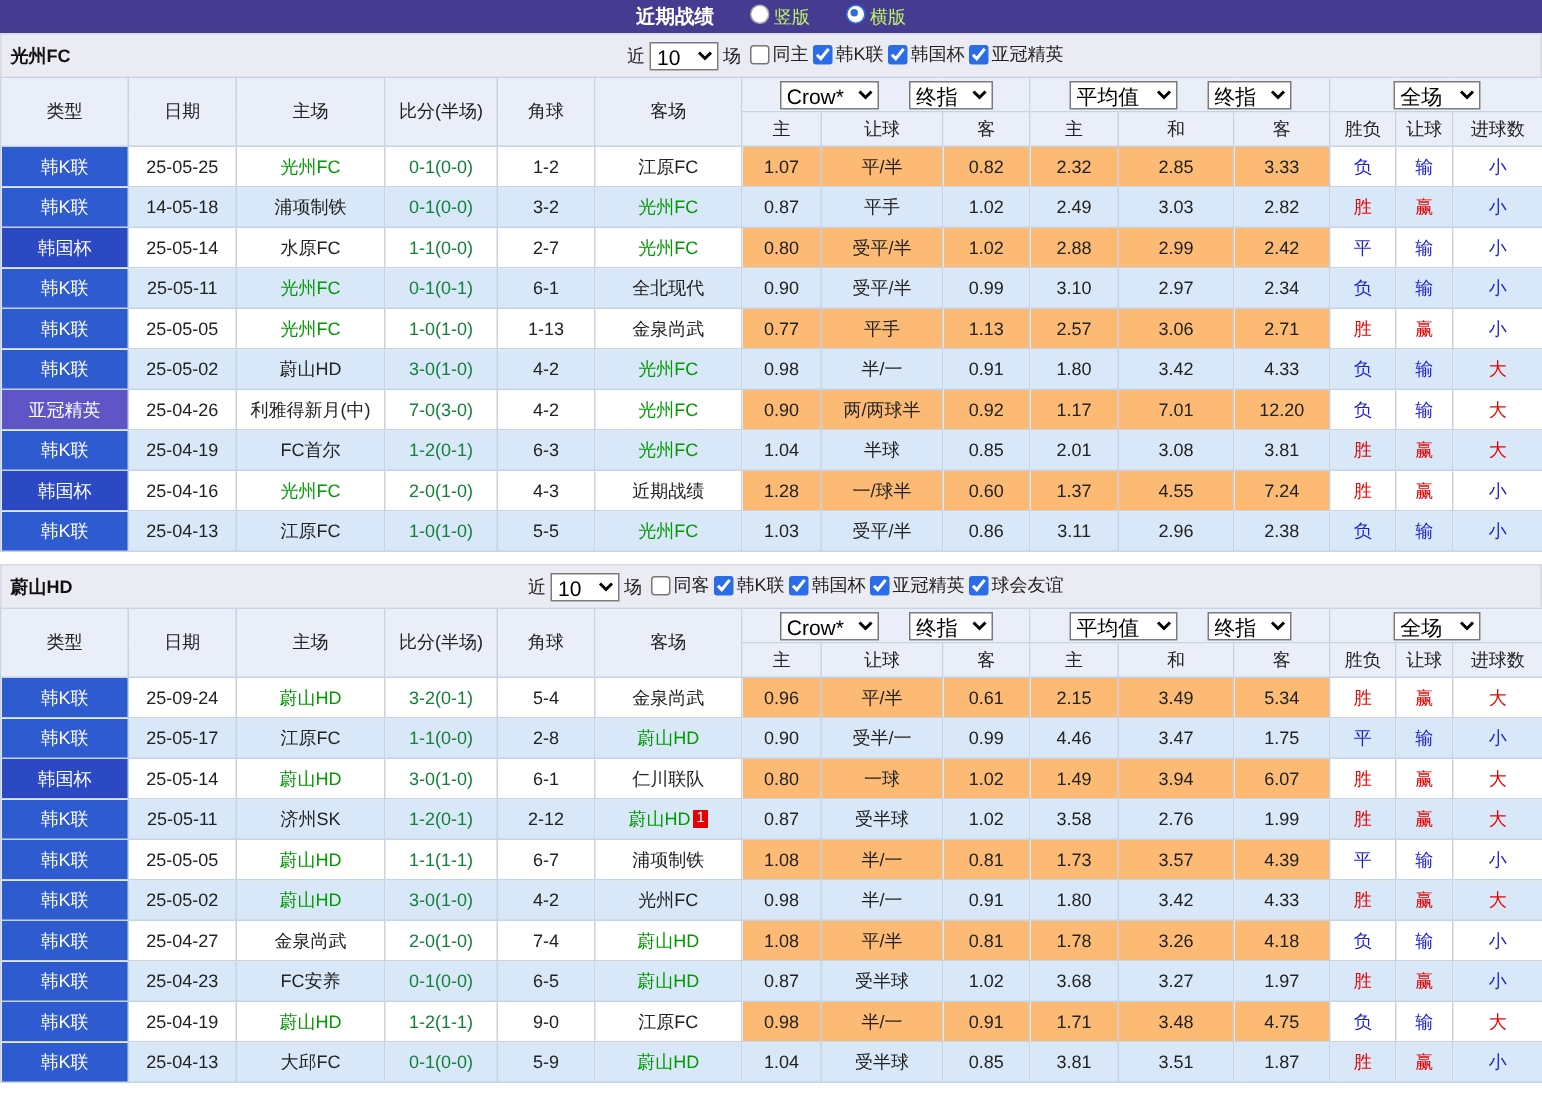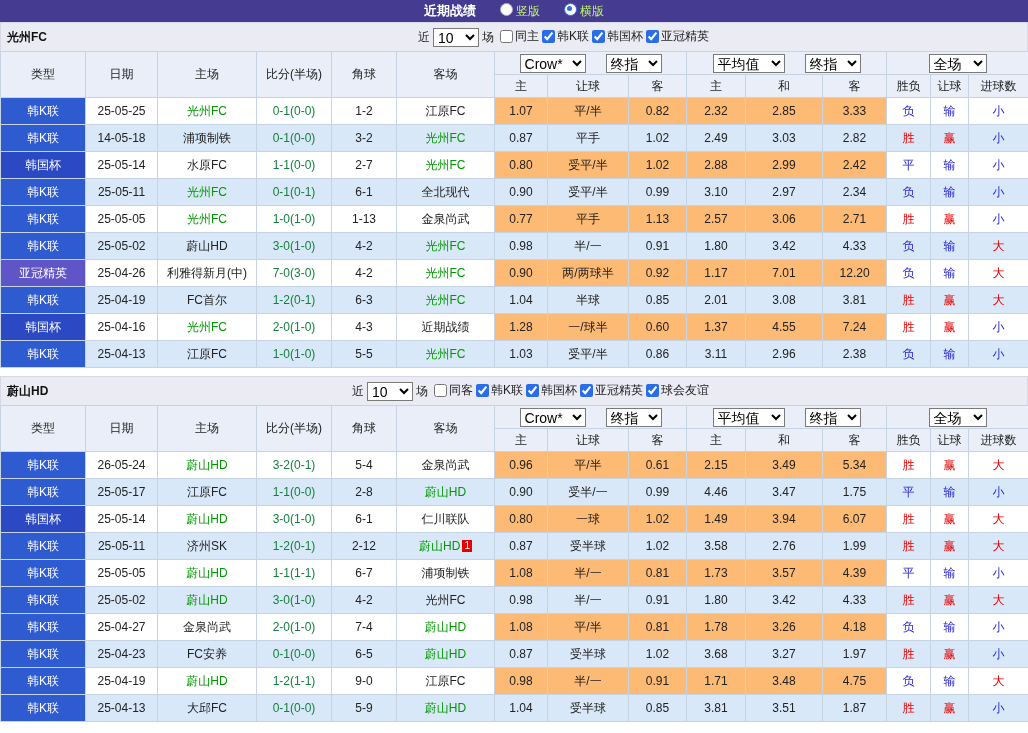--- a/index.html
+++ b/index.html
@@ -387,21 +387,21 @@
         <th>和</th>
         <th>客</th>
         <th>胜负</th>
         <th>让球</th>
         <th>进球数</th>
       </tr>
     </thead>
     <tbody>
         <tr class="odd">
           <td class="type-cell" style="background: rgb(47, 91, 208);">韩K联</td>
-          <td>26-05-24</td>
+          <td>25-09-24</td>
           <td class="green">蔚山HD</td>
           <td class="score">3-2(0-1)</td>
           <td>5-4</td>
           <td>金泉尚武</td>
           <td class="odds">0.96</td>
           <td class="odds">平/半</td>
           <td class="odds">0.61</td>
           <td class="odds">2.15</td>
           <td class="odds">3.49</td>
           <td class="odds">5.34</td>

